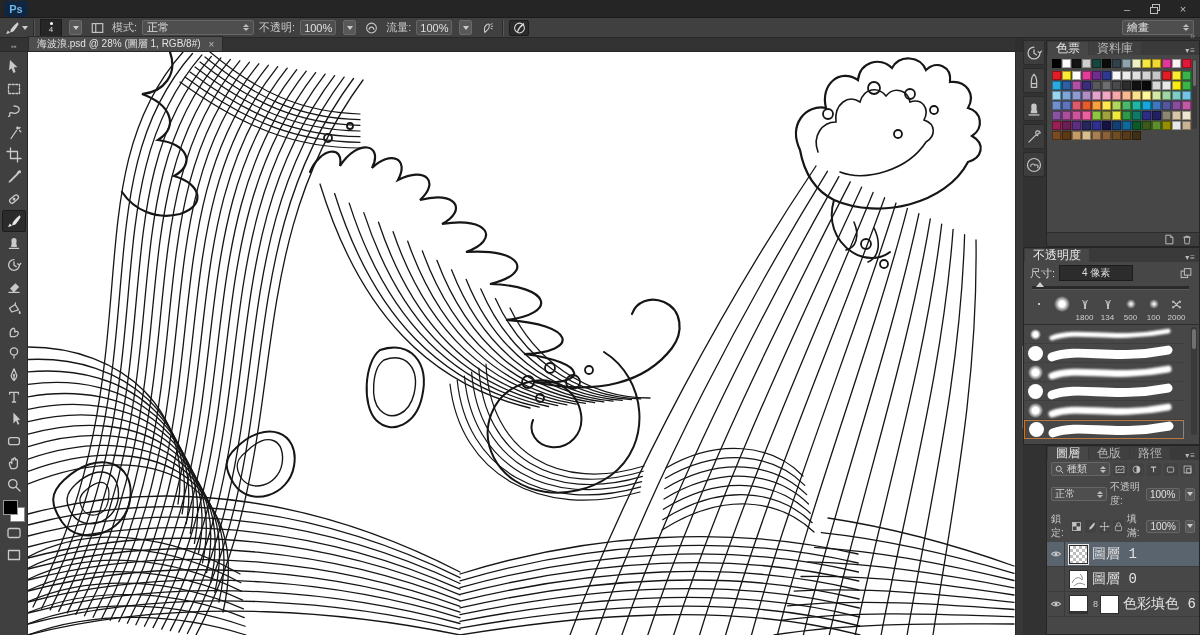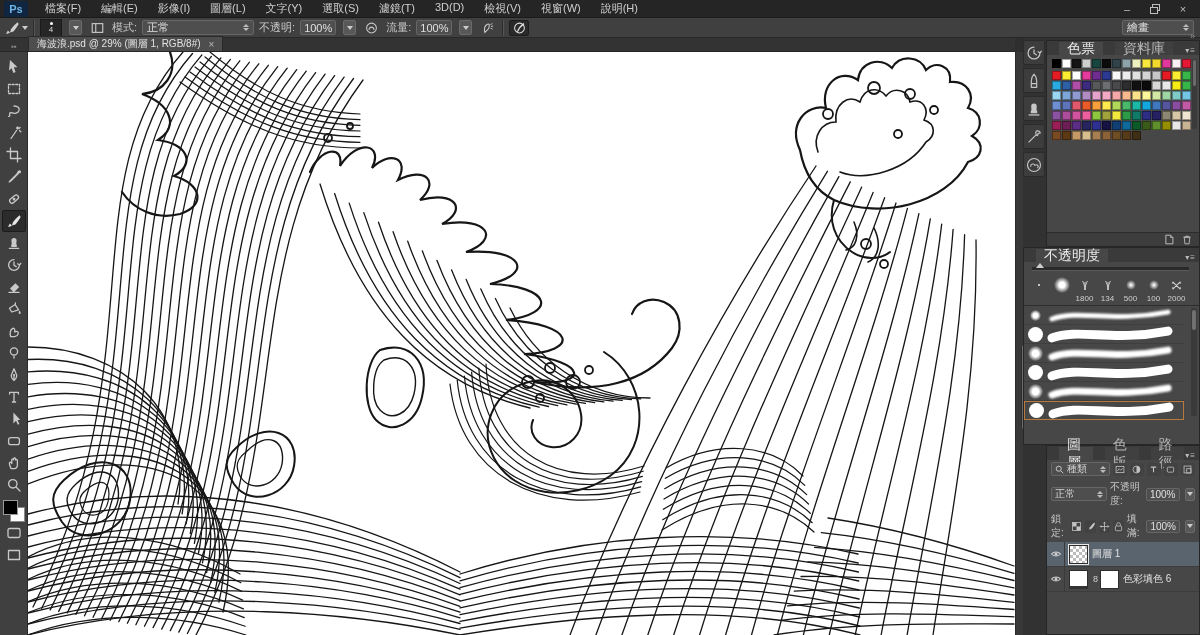--- a/index.html
+++ b/index.html
@@ -54,21 +54,21 @@
   .fgbg .fg{position:absolute;left:0;top:0;width:13px;height:13px;background:#000;border:1px solid #999;}
   
   .canvas{position:absolute;left:28px;top:52px;width:987px;height:583px;background:#ffffff;overflow:hidden;}
   .canvas svg{display:block;}
   .vscroll{position:absolute;left:1015px;top:52px;width:8px;height:583px;background:#383838;border-left:1px solid #2a2a2a;box-sizing:border-box;}
   .vscroll .thumb{position:absolute;left:1px;width:5px;border-radius:3px;background:#6e6e6e;}
   
   .sidebar{position:absolute;left:1023px;top:38px;width:177px;height:597px;background:#323232;}
   .panel{position:absolute;background:#474747;border:1px solid #262626;box-sizing:border-box;}
   .tabstrip{height:14px;background:#3a3a3a;display:flex;align-items:flex-end;gap:1px;padding-left:1px;}
-  .ptab{height:13px;padding:0 8px;display:flex;align-items:center;font-size:14px;color:#b5b5b5;background:#404040;margin-left:11px;}
+  .ptab{height:13px;padding:0 8px;display:flex;align-items:center;font-size:12px;color:#b5b5b5;background:#404040;}
   .ptab.active{background:#474747;color:#e8e8e8;}
   .panel-menu{margin-left:auto;margin-right:3px;color:#bbb;font-size:8px;letter-spacing:1px;}
   
   .dock-strip{position:absolute;left:0;top:2px;width:22px;display:flex;flex-direction:column;gap:3px;}
   .dock-btn{width:22px;height:25px;background:#3d3d3d;border:1px solid #2b2b2b;box-sizing:border-box;border-radius:2px;
             display:flex;align-items:center;justify-content:center;}
   
   .sw-grid{padding:4px 8px 0 5px;position:relative;}
   .sw-row{display:flex;gap:1px;margin-bottom:1px;}
   .sw{width:9px;height:9px;border:1px solid rgba(0,0,0,.35);box-sizing:border-box;}
@@ -102,44 +102,31 @@
   .ly-iconbtn{width:15px;height:13px;display:flex;align-items:center;justify-content:center;border-radius:2px;background:#424242;}
   .layer-list{display:flex;flex-direction:column;}
   .layer-row{height:24px;display:flex;align-items:center;border-bottom:1px solid #3c3c3c;background:#474747;}
   .layer-row.sel{background:#59646f;}
   .eye-box{width:17px;height:24px;border-right:1px solid #3a3a3a;display:flex;align-items:center;justify-content:center;}
   .thumb{width:19px;height:19px;margin:0 4px;border:1px solid #2d2d2d;box-sizing:border-box;background:#fff;}
   .thumb.checker{background-image:linear-gradient(45deg,#bdbdbd 25%,transparent 25%,transparent 75%,#bdbdbd 75%),
                  linear-gradient(45deg,#bdbdbd 25%,#ffffff 25%,#ffffff 75%,#bdbdbd 75%);
                  background-size:6px 6px;background-position:0 0,3px 3px;}
   .thumb.framed{outline:1px solid #e8e8e8;}
-  .layer-name{color:#e2e2e2;font-size:10px;white-space:nowrap;}
+  .layer-name{color:#e2e2e2;font-size:14px;white-space:nowrap;font-family:Liberation Mono, monospace;}
   .link8{color:#cfcfcf;font-size:9px;margin:0 1px;}
   .collapse-arrows{position:absolute;right:4px;top:-10px;color:#9a9a9a;font-size:9px;}
 </style>
 </head>
 <body>
 
 <div id="app">
 
   <div class="titlebar">
     <div class="ps-logo">Ps</div>
-    <nav class="menubar" id="menubar">
-        <div class="menu-item">檔案(F)</div>
-        <div class="menu-item">編輯(E)</div>
-        <div class="menu-item">影像(I)</div>
-        <div class="menu-item">圖層(L)</div>
-        <div class="menu-item">文字(Y)</div>
-        <div class="menu-item">選取(S)</div>
-        <div class="menu-item">濾鏡(T)</div>
-        <div class="menu-item">3D(D)</div>
-        <div class="menu-item">檢視(V)</div>
-        <div class="menu-item">視窗(W)</div>
-        <div class="menu-item">說明(H)</div>
-      </nav>
     <div class="wincontrols">
       <span class="winbtn">–</span>
       <span class="winbtn">
         <svg width="10" height="10" viewBox="0 0 10 10">
             <rect x="2.5" y="0.5" width="7" height="6" fill="none" stroke="#bdbdbd"></rect>
             <rect x="0.5" y="3.5" width="7" height="6" fill="#252525" stroke="#bdbdbd"></rect>
           </svg>
       </span>
       <span class="winbtn">×</span>
     </div>
@@ -209,21 +196,21 @@
         <span class="updown">
           <i class="u"></i>
           <i class="d"></i>
         </span>
     </span>
   </div>
 
   <div class="tabbar">
     <div class="tab-grip">▪▪</div>
     <div class="doc-tab">
-      <span>海波浪.psd @ 29% (圖層 1, RGB/8#)</span>
+      <span>海波浪.psd @ 28% (圖層 1, RGB/8#)</span>
       <span class="x">×</span>
     </div>
   </div>
 
   <div class="toolbar" id="toolbar">
       <div class="tool">
         <svg width="16" height="16" viewBox="0 0 16 16">
           <path d="M4 1 L11.5 8.2 L7.8 8.2 L9.6 13 L7.4 13.9 L5.6 9.2 L3 11.4 Z" fill="#c9c9c9"></path>
         </svg>
       </div>
@@ -685,20 +672,28 @@
             <path d="M3.5 4 h7 l-.8 8.5 h-5.4 Z M2.5 4 h9 M5.5 4 V2.8 h3 V4" fill="none" stroke="#c0c0c0" stroke-width="1.1"></path>
           </svg>
       </div>
     </div>
 
     <div class="panel" style="left:0;top:209px;width:177px;height:198px;">
       <div class="tabstrip">
         <div class="ptab active">不透明度</div>
         <div class="panel-menu">▾≡</div>
       </div>
+      <div class="bp-row">
+        <span>尺寸:</span>
+        <span class="bp-sizebox">4 像素</span>
+        <svg width="14" height="13" viewBox="0 0 16 16" style="margin-left:auto">
+            <rect x="2" y="5" width="8" height="8" fill="none" stroke="#c0c0c0" stroke-width="1.2"></rect>
+            <rect x="6" y="2" width="8" height="8" fill="#474747" stroke="#c0c0c0" stroke-width="1.2"></rect>
+          </svg>
+      </div>
       <div class="bp-slider">
           <span class="mark"></span>
         </div>
       <div class="bp-presets" id="bppresets">
           <div class="bp-item">
             <div class="bp-thumb">
               <b style="width: 2px; height: 2px; background: rgb(238, 238, 238); border-radius: 50%;"></b>
             </div>
             <div class="bp-num">&nbsp;</div>
           </div>
@@ -897,20 +892,27 @@
             <div class="eye-box">
               <svg width="12" height="10" viewBox="0 0 12 10">
                 <path d="M1.5 5 C3.6 2.4 8.4 2.4 10.5 5 C8.4 7.6 3.6 7.6 1.5 5 Z" fill="none" stroke="#d0d0d0" stroke-width="1.1"></path>
                 <circle cx="6" cy="5" r="1.5" fill="#d0d0d0"></circle>
               </svg>
             </div>
             <div class="thumb checker framed"></div>
             <span class="layer-name">圖層 1</span>
           </div>
           <div class="layer-row">
+            <div class="eye-box"></div>
+            <div class="thumb"><svg width="17" height="17" viewBox="0 0 17 17">
+                <path d="M2 12 C5 6 9 5 12 9 M4 15 C8 11 12 12 15 14 M10 3 C12 5 13 7 12 9" stroke="#8a8a8a" stroke-width="1" fill="none"></path>
+              </svg></div>
+            <span class="layer-name">圖層 0</span>
+          </div>
+          <div class="layer-row">
             <div class="eye-box">
               <svg width="12" height="10" viewBox="0 0 12 10">
                 <path d="M1.5 5 C3.6 2.4 8.4 2.4 10.5 5 C8.4 7.6 3.6 7.6 1.5 5 Z" fill="none" stroke="#d0d0d0" stroke-width="1.1"></path>
                 <circle cx="6" cy="5" r="1.5" fill="#d0d0d0"></circle>
               </svg>
             </div>
             <div class="thumb" style="border-bottom: 3px solid rgb(51, 51, 51);"></div>
             <span class="link8">8</span>
             <div class="thumb" style="margin: 0px 4px 0px 1px;"></div>
             <span class="layer-name">色彩填色 6</span>

